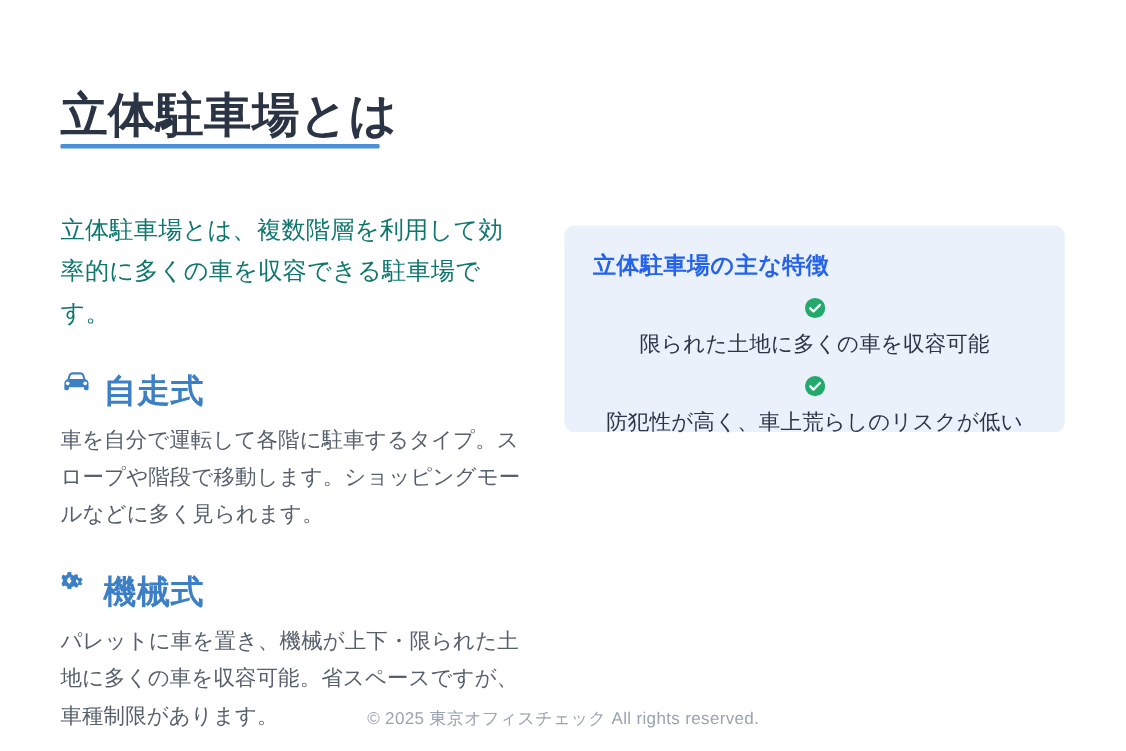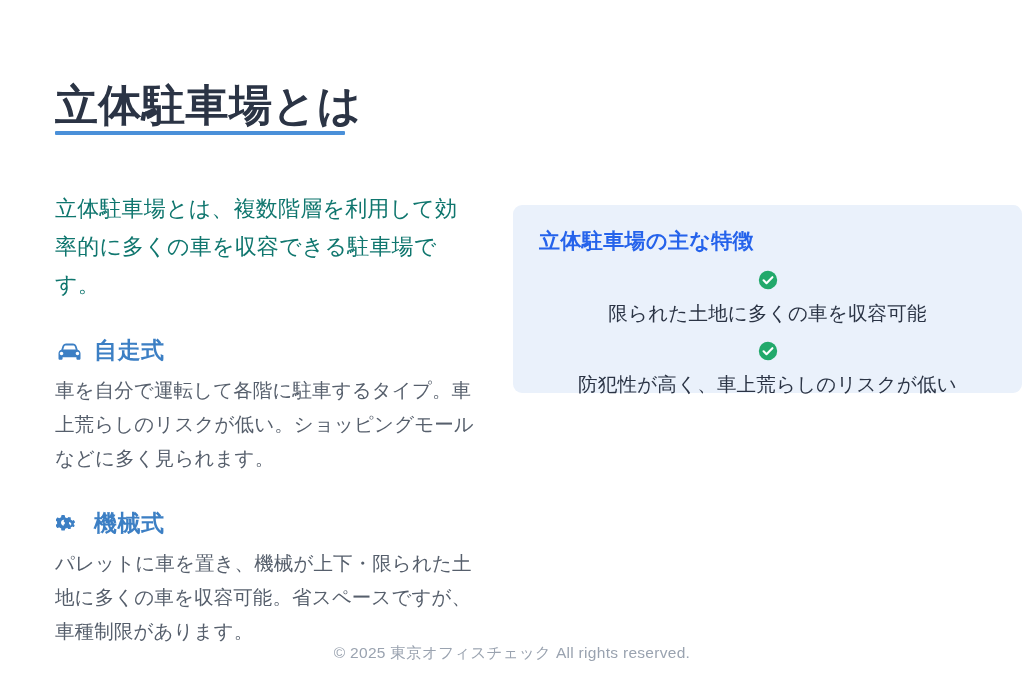--- a/index.html
+++ b/index.html
@@ -57,24 +57,24 @@
     color: #0f766e;
     margin: 0;
     letter-spacing: 0.2px;
   }
 
   .section {
     margin-top: 32px;
   }
   .section-heading {
     display: flex;
-    align-items: flex-end;
+    align-items: flex-start;
     gap: 11px;
     color: #3c7fc4;
-    font-size: 23px;
+    font-size: 30px;
     font-weight: bold;
     letter-spacing: 0.5px;
     margin: 0 0 8px 0;
   }
   .section-heading .icon-wrap {
     display: inline-flex;
     align-items: center;
     justify-content: center;
     width: 28px;
     height: 26px;
@@ -86,21 +86,21 @@
     color: #565f6c;
     margin: 0;
     letter-spacing: 0.1px;
   }
 
   
   .feature-panel {
     position: absolute;
     left: 513px;
     top: 205px;
-    width: 509px;
+    width: 455px;
     height: 188px;
     box-sizing: border-box;
     background: #eaf1fb;
     border-radius: 9px;
     padding: 22px 26px 20px 26px;
   }
   .panel-title {
     font-size: 21px;
     font-weight: bold;
     color: #2563eb;
@@ -162,21 +162,21 @@
 
     <div class="section">
       <div class="section-heading">
         <span class="icon-wrap">
           <svg width="27" height="22" viewBox="0 0 27 22" aria-hidden="true">
             <path fill="#3c7fc4" d="M6.4 4.2C6.9 2.5 8.4 1.4 10.2 1.4h6.6c1.8 0 3.3 1.1 3.8 2.8l1.1 3.5c1.6 0.45 2.8 1.9 2.8 3.65v5.1c0 0.7-0.55 1.25-1.25 1.25h-1.6c-0.7 0-1.25-0.55-1.25-1.25v-1.3H6.6v1.3c0 0.7-0.55 1.25-1.25 1.25H3.75c-0.7 0-1.25-0.55-1.25-1.25v-5.1c0-1.75 1.2-3.2 2.8-3.65zM8.1 4.8L7.25 7.6h12.5L18.9 4.8c-0.25-0.75-0.95-1.25-1.75-1.25h-7.3c-0.8 0-1.5 0.5-1.75 1.25zM7.3 11.5c0-0.95-0.8-1.75-1.75-1.75s-1.75 0.8-1.75 1.75 0.8 1.75 1.75 1.75S7.3 12.45 7.3 11.5zM21.45 13.25c0.95 0 1.75-0.8 1.75-1.75s-0.8-1.75-1.75-1.75-1.75 0.8-1.75 1.75 0.8 1.75 1.75 1.75z"></path>
           </svg>
         </span>
         <span>自走式</span>
       </div>
-      <p class="section-body">車を自分で運転して各階に駐車するタイプ。車上荒らしのリスクが低い。ショッピングモールなどに多く見られます。</p>
+      <p class="section-body">車を自分で運転して各階に駐車するタイプ。スロープや階段で移動します。ショッピングモールなどに多く見られます。</p>
     </div>
 
     <div class="section">
       <div class="section-heading">
         <span class="icon-wrap">
           <svg width="27" height="24" viewBox="0 0 27 24" aria-hidden="true">
             <path fill="#3c7fc4" d="M15.2 7.05l-1.45-0.85c0.08-0.45 0.12-0.9 0.12-1.35s-0.04-0.9-0.12-1.35l1.45-0.85c0.3-0.17 0.43-0.53 0.32-0.86-0.37-1.06-0.96-2.02-1.72-2.82-0.24-0.25-0.62-0.31-0.92-0.14l-1.45 0.85c-0.69-0.59-1.49-1.05-2.37-1.33V-3.3c0-0.35-0.24-0.65-0.58-0.72-1.1-0.24-2.22-0.23-3.27 0-0.34 0.07-0.58 0.37-0.58 0.72v1.65c-0.88 0.28-1.68 0.74-2.37 1.33l-1.45-0.85c-0.3-0.17-0.68-0.11-0.92 0.14-0.76 0.8-1.35 1.76-1.72 2.82-0.11 0.33 0.02 0.69 0.32 0.86l1.45 0.85c-0.08 0.45-0.12 0.9-0.12 1.35s0.04 0.9 0.12 1.35l-1.45 0.85c-0.3 0.17-0.43 0.53-0.32 0.86 0.37 1.06 0.96 2.02 1.72 2.82 0.24 0.25 0.62 0.31 0.92 0.14l1.45-0.85c0.69 0.59 1.49 1.05 2.37 1.33v1.65c0 0.35 0.24 0.65 0.58 0.72 1.09 0.24 2.21 0.23 3.27 0 0.34-0.07 0.58-0.37 0.58-0.72V11.9c0.88-0.28 1.68-0.74 2.37-1.33l1.45 0.85c0.3 0.17 0.68 0.11 0.92-0.14 0.76-0.8 1.35-1.76 1.72-2.82 0.11-0.33-0.02-0.69-0.32-0.86zM7.8 8.1c-1.85 0-3.35-1.5-3.35-3.35S5.95 1.4 7.8 1.4s3.35 1.5 3.35 3.35S9.65 8.1 7.8 8.1z" transform="translate(1.2,4.6) scale(0.86)"></path>
             <path fill="#3c7fc4" d="M26.3 17.2l-0.98-0.57c0.06-0.3 0.09-0.61 0.09-0.92s-0.03-0.62-0.09-0.92l0.98-0.57c0.21-0.12 0.3-0.37 0.22-0.59-0.25-0.72-0.65-1.37-1.17-1.92-0.16-0.17-0.42-0.21-0.62-0.09l-0.98 0.57c-0.47-0.4-1.01-0.71-1.61-0.9V9.17c0-0.24-0.16-0.44-0.39-0.49-0.75-0.16-1.51-0.16-2.22 0-0.23 0.05-0.39 0.25-0.39 0.49v1.12c-0.6 0.19-1.14 0.5-1.61 0.9l-0.98-0.57c-0.21-0.12-0.46-0.08-0.62 0.09-0.52 0.55-0.92 1.2-1.17 1.92-0.08 0.22 0.01 0.47 0.22 0.59l0.98 0.57c-0.06 0.3-0.09 0.61-0.09 0.92s0.03 0.62 0.09 0.92l-0.98 0.57c-0.21 0.12-0.3 0.37-0.22 0.59 0.25 0.72 0.65 1.37 1.17 1.92 0.16 0.17 0.42 0.21 0.62 0.09l0.98-0.57c0.47 0.4 1.01 0.71 1.61 0.9v1.12c0 0.24 0.16 0.44 0.39 0.49 0.74 0.16 1.5 0.16 2.22 0 0.23-0.05 0.39-0.25 0.39-0.49v-1.12c0.6-0.19 1.14-0.5 1.61-0.9l0.98 0.57c0.21 0.12 0.46 0.08 0.62-0.09 0.52-0.55 0.92-1.2 1.17-1.92 0.08-0.22-0.01-0.47-0.22-0.59zM20.43 17.99c-1.26 0-2.28-1.02-2.28-2.28s1.02-2.28 2.28-2.28 2.28 1.02 2.28 2.28-1.02 2.28-2.28 2.28z" transform="translate(-6.5,-5.0) scale(0.96)"></path>
           </svg>
         </span>

